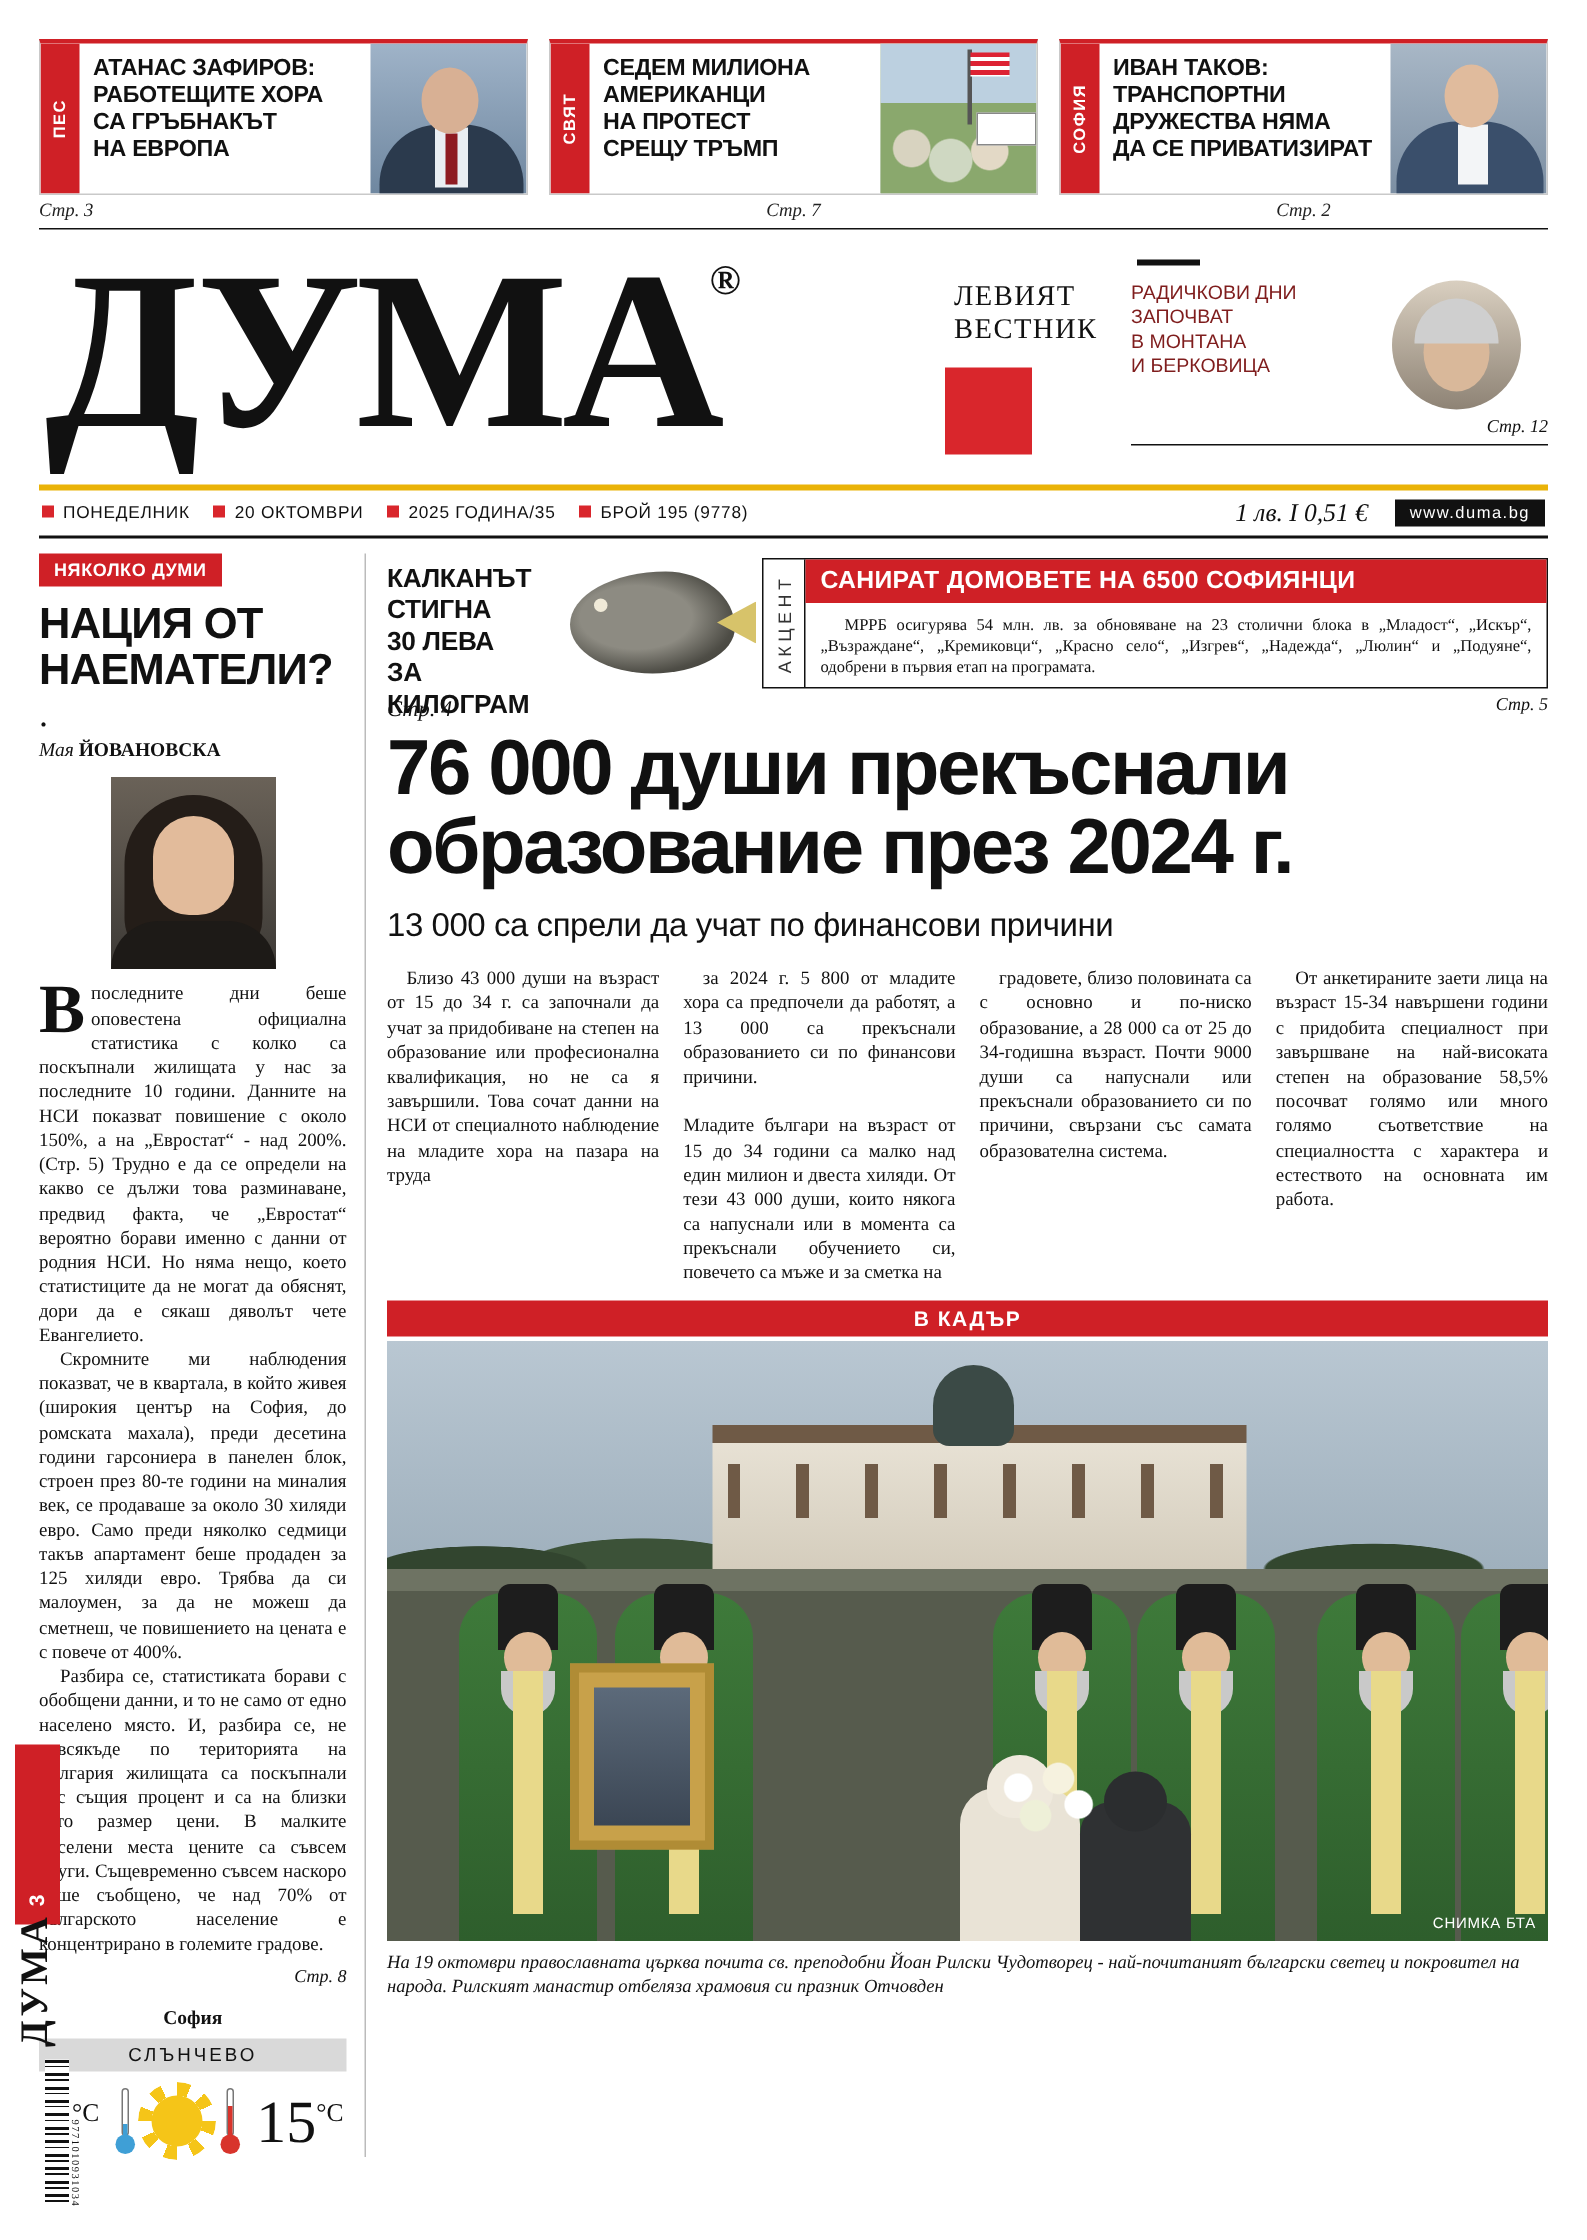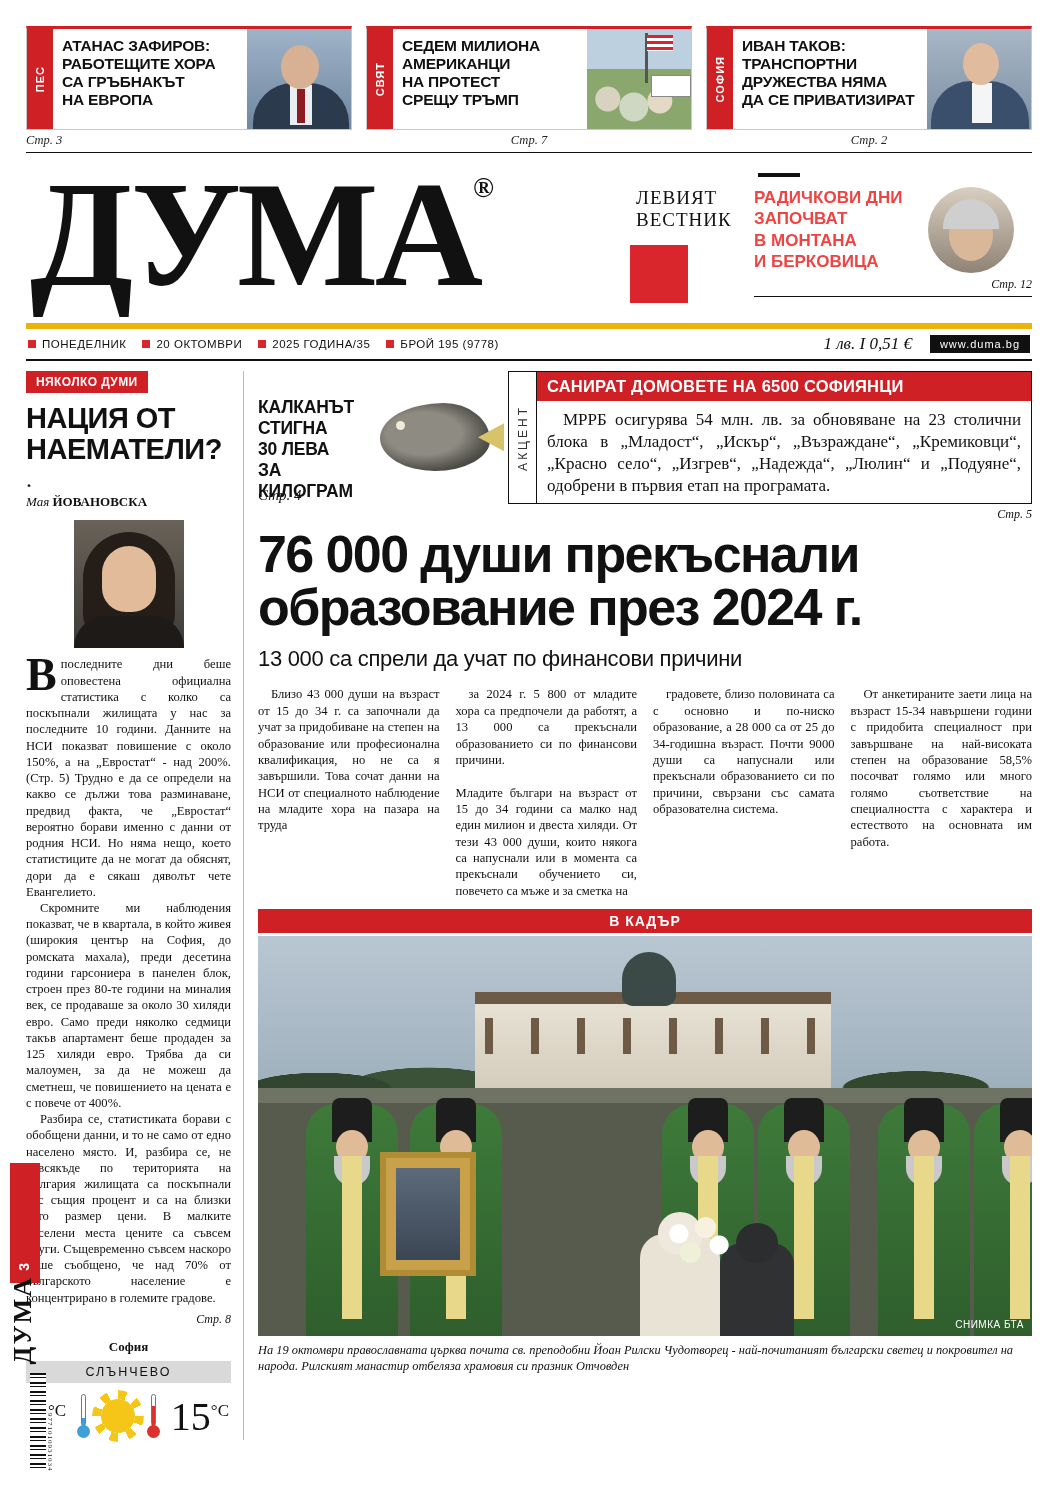--- a/index.html
+++ b/index.html
@@ -69,31 +69,31 @@
     font-family:Liberation Serif, serif;
     font-weight:bold; font-size:150px; line-height:0.95; letter-spacing:-4px;
     color:#111; position:relative; padding-left:4px; padding-top:4px;
   }
   .reg { font-size:28px; vertical-align:top; position:relative; top:12px; left:-6px; }
   .leviat { font-family:"Liberation Serif",serif; font-size:19px; line-height:1.15; color:#111;
             position:absolute; left:610px; top:28px; letter-spacing:1px; }
   .redsq { position:absolute; width:58px; height:58px; background:#d9262c; left:604px; top:86px; }
   .mh-right { position:absolute; right:0; top:14px; width:278px; }
   .mh-right .rline { border-top:4px solid #111; width:42px; margin-bottom:10px; margin-left:4px;}
-  .mh-right .rtxt { font-family:"Liberation Sans",sans-serif; font-weight:bold; font-size:17px;
-                    line-height:1.25; color:#ef4444; width:160px; display:inline-block; vertical-align:top;}
+  .mh-right .rtxt { font-family:"Liberation Sans",sans-serif; font-weight:normal; font-size:13px;
+                    line-height:1.25; color:#7f1d1d; width:160px; display:inline-block; vertical-align:top;}
   .mh-right .rphoto { width:86px; height:86px; border-radius:50%; overflow:hidden; display:inline-block;
                       vertical-align:top; margin-left:10px; background:linear-gradient(#d9cfc0,#8e8375); position:relative;}
   .rface { position:absolute; width:44px;height:52px; left:21px; top:22px; background:#d9b89a; border-radius:50%;}
   .rhair { position:absolute; width:56px;height:30px; left:15px; top:12px; background:#cfcfcf; border-radius:30px 30px 0 0;}
   .mh-right .rstr { text-align:right; font-style:italic; font-size:12px; margin-top:4px; }
   .mh-right .rrule { border-top:1px solid #111; margin-top:4px; }
 
   
-  .infobar { display:flex; align-items:center; margin-top:8px; border-top:6px solid #eab308; border-bottom:2px solid #111;
+  .infobar { display:flex; align-items:center; margin-top:8px; border-top:4px solid #eab308; border-bottom:2px solid #111;
              padding:5px 2px; font-family:"Liberation Sans",sans-serif; }
   .infobar .left { display:flex; align-items:center; gap:16px; font-size:11.5px; letter-spacing:0.5px; color:#111; }
   .infobar .sq { width:8px;height:8px;background:#d9262c; display:inline-block; margin-right:6px; }
   .infobar .price { margin-left:auto; font-family:"Liberation Serif",serif; font-style:italic; font-size:17px; }
   .infobar .site { margin-left:18px; background:#111; color:#fff; font-size:11px; padding:3px 10px; letter-spacing:1px;}
   .infobar b { font-weight:normal; }
 
   
   .content { display:flex; margin-top:10px; }
   .colL { width:218px; flex:none; padding-right:12px; border-right:1px solid #bbb; }
@@ -159,21 +159,21 @@
   .fish::before{content:"";position:absolute;left:16px;top:18px;width:9px;height:9px;border-radius:50%;background:#f0ead8;}
   .fishstr { position:absolute; left:0; bottom:-2px; font-style:italic; font-size:15px; }
 
   .akcent { flex:1; border:1px solid #111; display:flex; position:relative; }
   .akcent .side { width:28px; border-right:1px solid #111; display:flex; align-items:center; justify-content:center;}
   .akcent .side span { writing-mode:vertical-rl; transform:rotate(180deg);
                        font-family:"Liberation Sans",sans-serif; font-size:12px; letter-spacing:3px; color:#333;}
   .akcent .inner { flex:1; }
   .akcent .hd { background:#cf2026; color:#fff; font-family:"Liberation Sans",sans-serif;
                 font-weight:bold; font-size:16.5px; padding:5px 10px; letter-spacing:0.2px;}
-  .akcent .bd { font-size:17px; line-height:1.3; padding:8px 10px 6px; text-align:justify; text-indent:16px;}
+  .akcent .bd { font-size:11px; line-height:1.3; padding:8px 10px 6px; text-align:justify; text-indent:16px;}
   .akstr { text-align:right; font-style:italic; font-size:12px; margin-top:3px; }
 
   
   .headline { font-family:"Liberation Sans",sans-serif; font-weight:bold; font-size:52px; line-height:1.02;
               letter-spacing:-1.6px; margin-top:6px; }
   .subhead { font-family:"Liberation Sans",sans-serif; font-size:22px; margin-top:12px; letter-spacing:-0.3px;}
   .artcols { display:flex; gap:16px; margin-top:14px; font-size:12.6px; line-height:1.3; text-align:justify; }
   .artcols .c { flex:1; }
   .artcols p { margin:0; text-indent:13px; }
 

